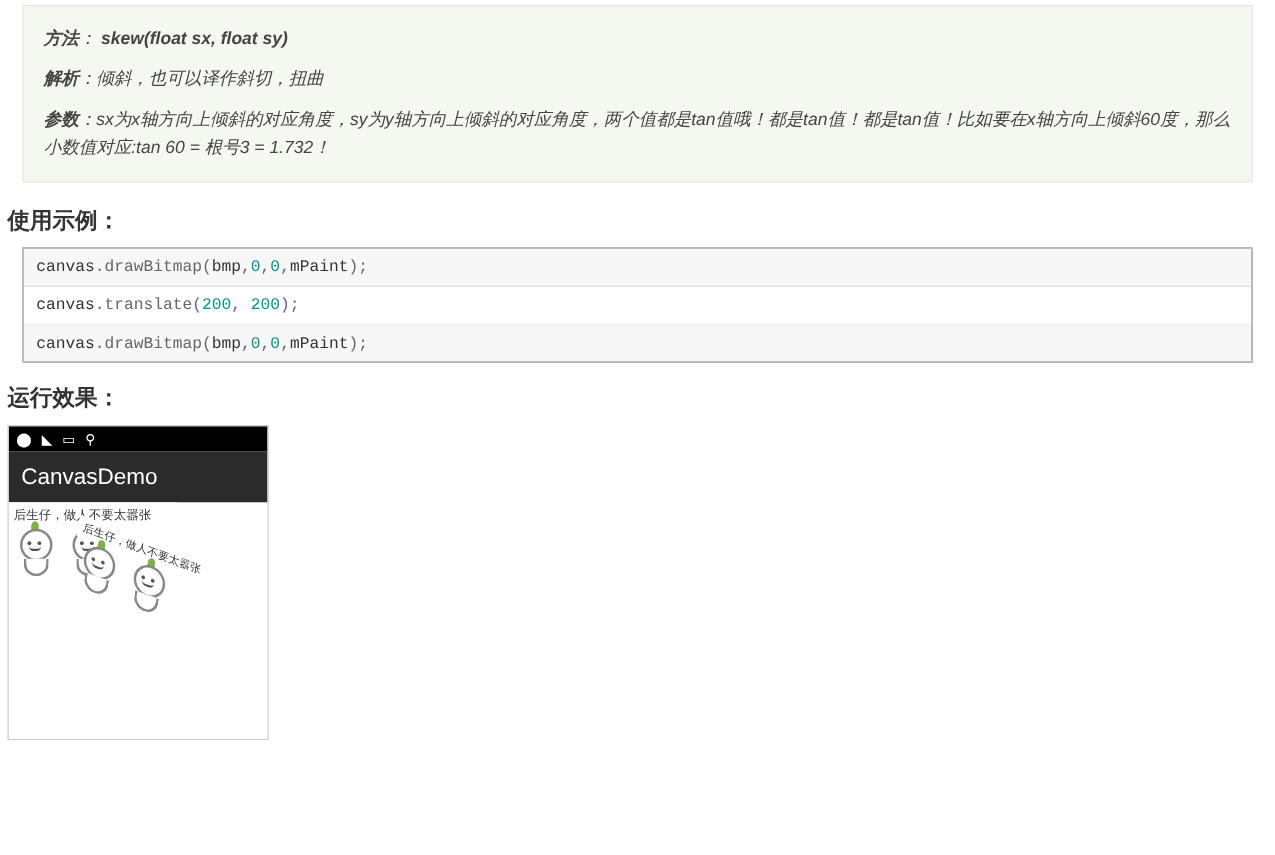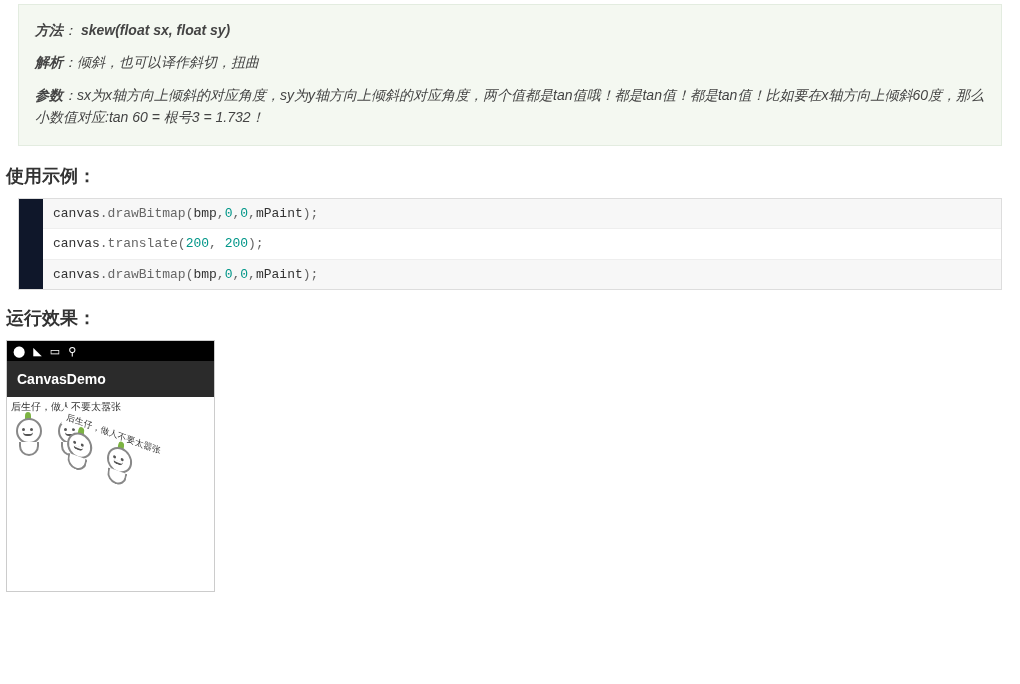--- a/index.html
+++ b/index.html
@@ -3,31 +3,31 @@
 <meta charset="utf-8">
 <style>
   * { margin: 0; padding: 0; box-sizing: border-box; }
   body { font-family: "Microsoft YaHei", "PingFang SC", Arial, sans-serif; font-size: 14px; color: #333; background: #fff; width: 1020px; padding: 0; }
   .info-box { background: #f4f8f1; border: 1px solid #e3ece0; margin: 4px 18px 18px 18px; padding: 14px 16px 16px 16px; }
   .info-box p { margin-bottom: 10px; line-height: 1.6; color: #444; font-style: italic; }
   .info-box p:last-child { margin-bottom: 0; }
   .info-box strong { font-weight: bold; }
   .method-sig { font-weight: bold; font-style: italic; margin-top: 48px; }
   .section-title { font-weight: bold; font-size: 18px; margin: 16px 0 10px 6px; color: #333; }
-  .code-block { border: 1px solid #ddd; background: #0f172a; margin: 6px 18px 10px 18px; font-family: Consolas, "Courier New", monospace; font-size: 13px; padding-left: 24px; }
+  .code-block { border: 1px solid #ddd; background: #0f172a; margin: 6px 18px 10px 18px; font-family: Consolas, "Courier New", monospace; font-size: 13px; }
   .code-line { padding: 5px 10px; border-bottom: 1px solid #eee; line-height: 1.5; }
   .code-line:nth-child(odd) { background: #f7f7f7; }
   .code-line:nth-child(even) { background: #fff; }
   .code-line:last-child { border-bottom: none; }
   .tok-punct { color: #666; }
   .tok-num { color: #009688; }
   .tok-ident { color: #333; }
   .result-img { margin: 6px 0 10px 6px; width: 209px; height: 252px; border: 1px solid #ccc; background: #fff; position: relative; overflow: hidden; }
   .status-bar { background: #000; color: #fff; height: 20px; display: flex; align-items: center; gap: 8px; padding: 0 6px; font-size: 11px; }
-  .app-title-bar { background: #2b2b2b; color: #fff; padding: 10px 10px; font-size: 14px; font-weight: 700; }
+  .app-title-bar { background: #2b2b2b; color: #fff; padding: 10px 10px; font-size: 18px; font-weight: 400; }
   .canvas-area { position: relative; background: #fff; height: 190px; }
   .bmp1, .bmp2wrap { position: absolute; }
   .bmp1 { left: 0; top: 0; width: 135px; }
   .bmp-caption { font-size: 10px; color: #333; padding: 3px 4px 2px 4px; background: #fff; display: block; }
   .chars { display: flex; gap: 2px; padding: 0 3px 3px 3px; }
   .char { width: 40px; height: 45px; position: relative; }
   .char .head { width: 26px; height: 26px; border: 2px solid #888; border-radius: 50%; background: #fff; position: absolute; left: 6px; top: 2px; }
   .char .eye { width: 3px; height: 3px; background: #555; border-radius: 50%; position: absolute; }
   .char .e1 { left: 12px; top: 12px; }
   .char .e2 { left: 20px; top: 12px; }

